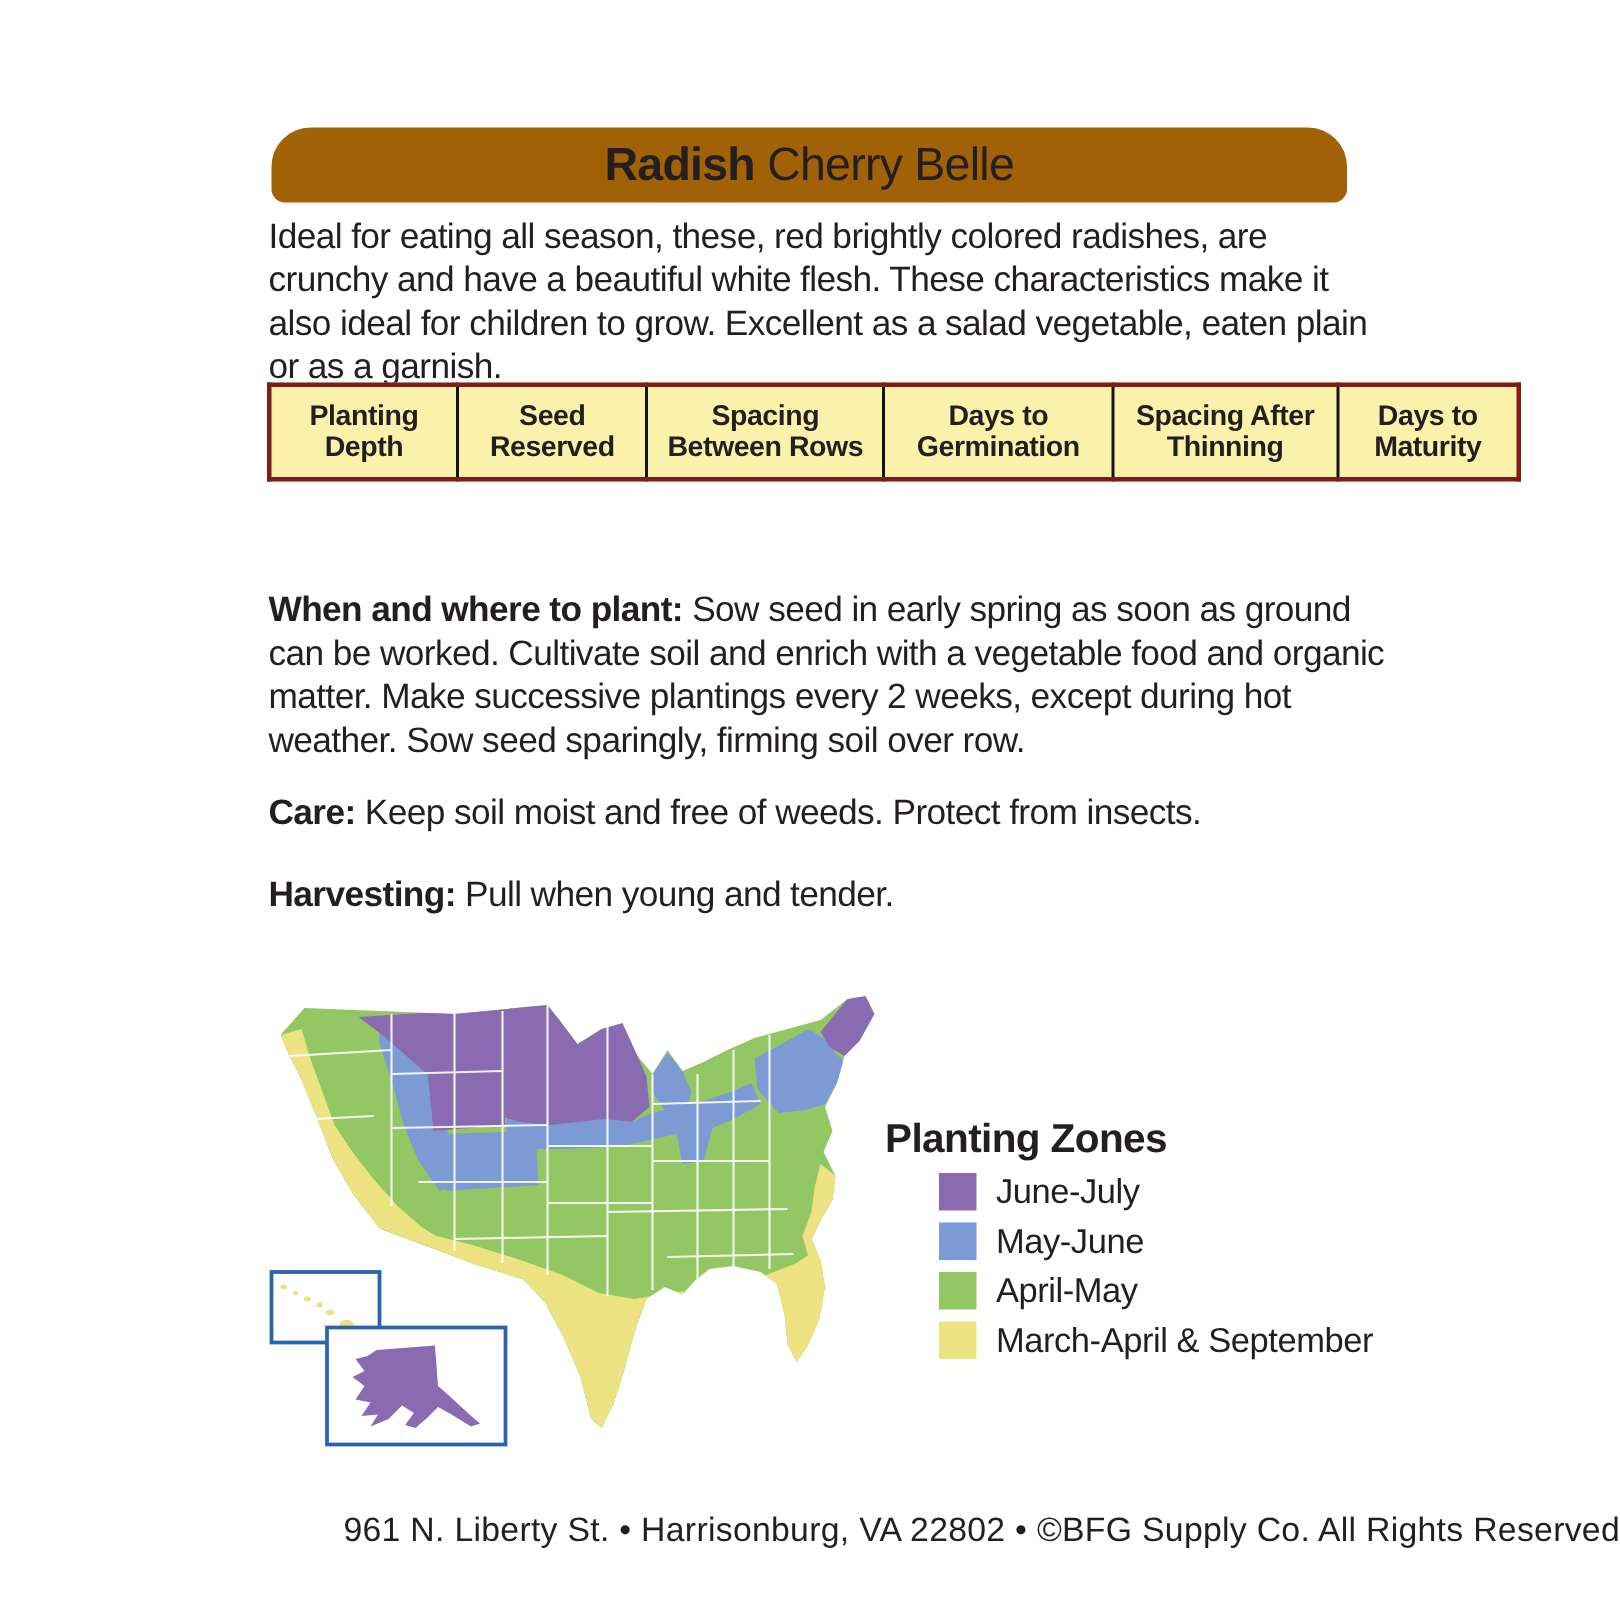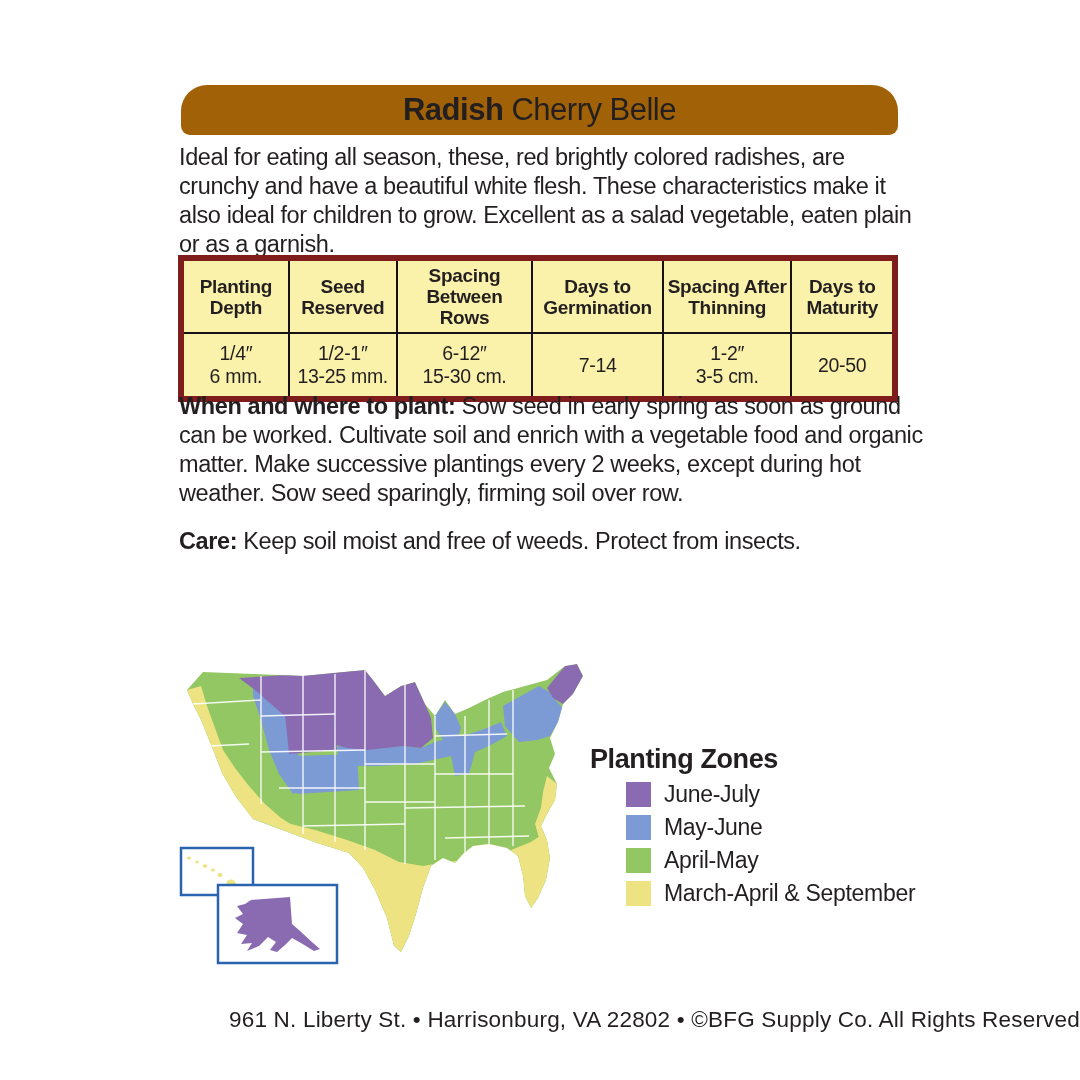--- a/index.html
+++ b/index.html
@@ -6,22 +6,22 @@
   body{width:1080px;height:1080px;background:#ffffff;font-family:"Liberation Sans",sans-serif;color:#231f20;}
   .page{position:relative;width:1080px;height:1080px;background:#fff;overflow:hidden;}
 
   .banner{position:absolute;left:181px;top:85px;width:717px;height:50px;
           border-radius:26px 26px 9px 9px;display:flex;align-items:center;justify-content:center;}
   .banner .title{font-size:31px;letter-spacing:-0.5px;line-height:50px;white-space:pre;}
   .banner .title b{font-weight:700;}
 
   .desc{position:absolute;left:179px;top:143px;width:742px;font-size:23.5px;line-height:29px;letter-spacing:-0.4px;}
 
-  table.specs{position:absolute;left:178px;top:255px;width:720px;border-collapse:collapse;
-              border:6px solid #7f1d1d;table-layout:fixed;}
+  table.specs{position:absolute;left:178px;top:255px;width:836px;border-collapse:collapse;
+              border:3px solid #7f1d1d;table-layout:fixed;}
   table.specs th,table.specs td{border:2px solid #161214;text-align:center;vertical-align:middle;
               padding:4px 2px;letter-spacing:-0.3px;}
   table.specs th{height:52px;font-size:19px;line-height:21px;font-weight:700;}
   table.specs td{height:54px;font-size:19.5px;line-height:23px;font-weight:400;}
 
   .section{position:absolute;left:179px;width:748px;font-size:23.5px;line-height:29px;letter-spacing:-0.4px;}
   .section b{font-weight:700;}
   #sec-plant{top:392px;}
   #sec-care{top:527px;}
   #sec-harvest{top:582px;}
@@ -59,49 +59,26 @@
     </colgroup>
     <tbody>
         <tr>
       <th>Planting Depth</th>
       <th>Seed Reserved</th>
       <th>Spacing Between Rows</th>
       <th>Days to Germination</th>
       <th>Spacing After Thinning</th>
       <th>Days to Maturity</th>
     </tr>
-    <tr>
-      <td>
-            <div>1/4″</div>
-            <div>6 mm.</div>
-          </td>
-      <td>
-            <div>1/2-1″</div>
-            <div>13-25 mm.</div>
-          </td>
-      <td>
-            <div>6-12″</div>
-            <div>15-30 cm.</div>
-          </td>
-      <td>
-            <div>7-14</div>
-          </td>
-      <td>
-            <div>1-2″</div>
-            <div>3-5 cm.</div>
-          </td>
-      <td>
-            <div>20-50</div>
-          </td>
-    </tr>
   </tbody>
     </table>
 
   <div class="section" id="sec-plant"><b>When and where to plant:</b><span> Sow seed in early spring as soon as ground can be worked. Cultivate soil and enrich with a vegetable food and organic matter. Make successive plantings every 2 weeks, except during hot weather. Sow seed sparingly, firming soil over row.</span></div>
   <div class="section" id="sec-care"><b>Care:</b><span> Keep soil moist and free of weeds. Protect from insects.</span></div>
+  <div class="section" id="sec-harvest"><b>Harvesting:</b><span> Pull when young and tender.</span></div>
 
   <div class="map-wrap">
     <svg width="448" height="322" viewBox="0 0 448 322" xmlns="http://www.w3.org/2000/svg">
       <defs>
         <clipPath id="usClip">
           <path d="M14,34 L30,16 L80,18 L130,20 L192,14 L200,24 L212,40 L228,30 L242,26 L252,48 L262,60 L272,44 L282,58 L296,52 L312,44 L330,36 L352,30 L374,24 L392,10 L404,8 L410,20 L400,38 L390,48 L385,66 L377,82 L382,98 L376,112 L384,128 L382,144 L374,158 L368,170 L374,184 L377,202 L373,224 L365,242 L358,252 L352,240 L350,220 L345,200 L334,192 L316,188 L300,190 L290,198 L282,207 L270,202 L258,210 L250,232 L243,258 L236,280 L228,296 L221,290 L214,262 L202,234 L190,212 L176,197 L144,187 L112,175 L80,163 L63,141 L49,117 L39,91 L28,64 L20,48 Z"></path>
         </clipPath>
       </defs>
 
       <g clip-path="url(#usClip)">

